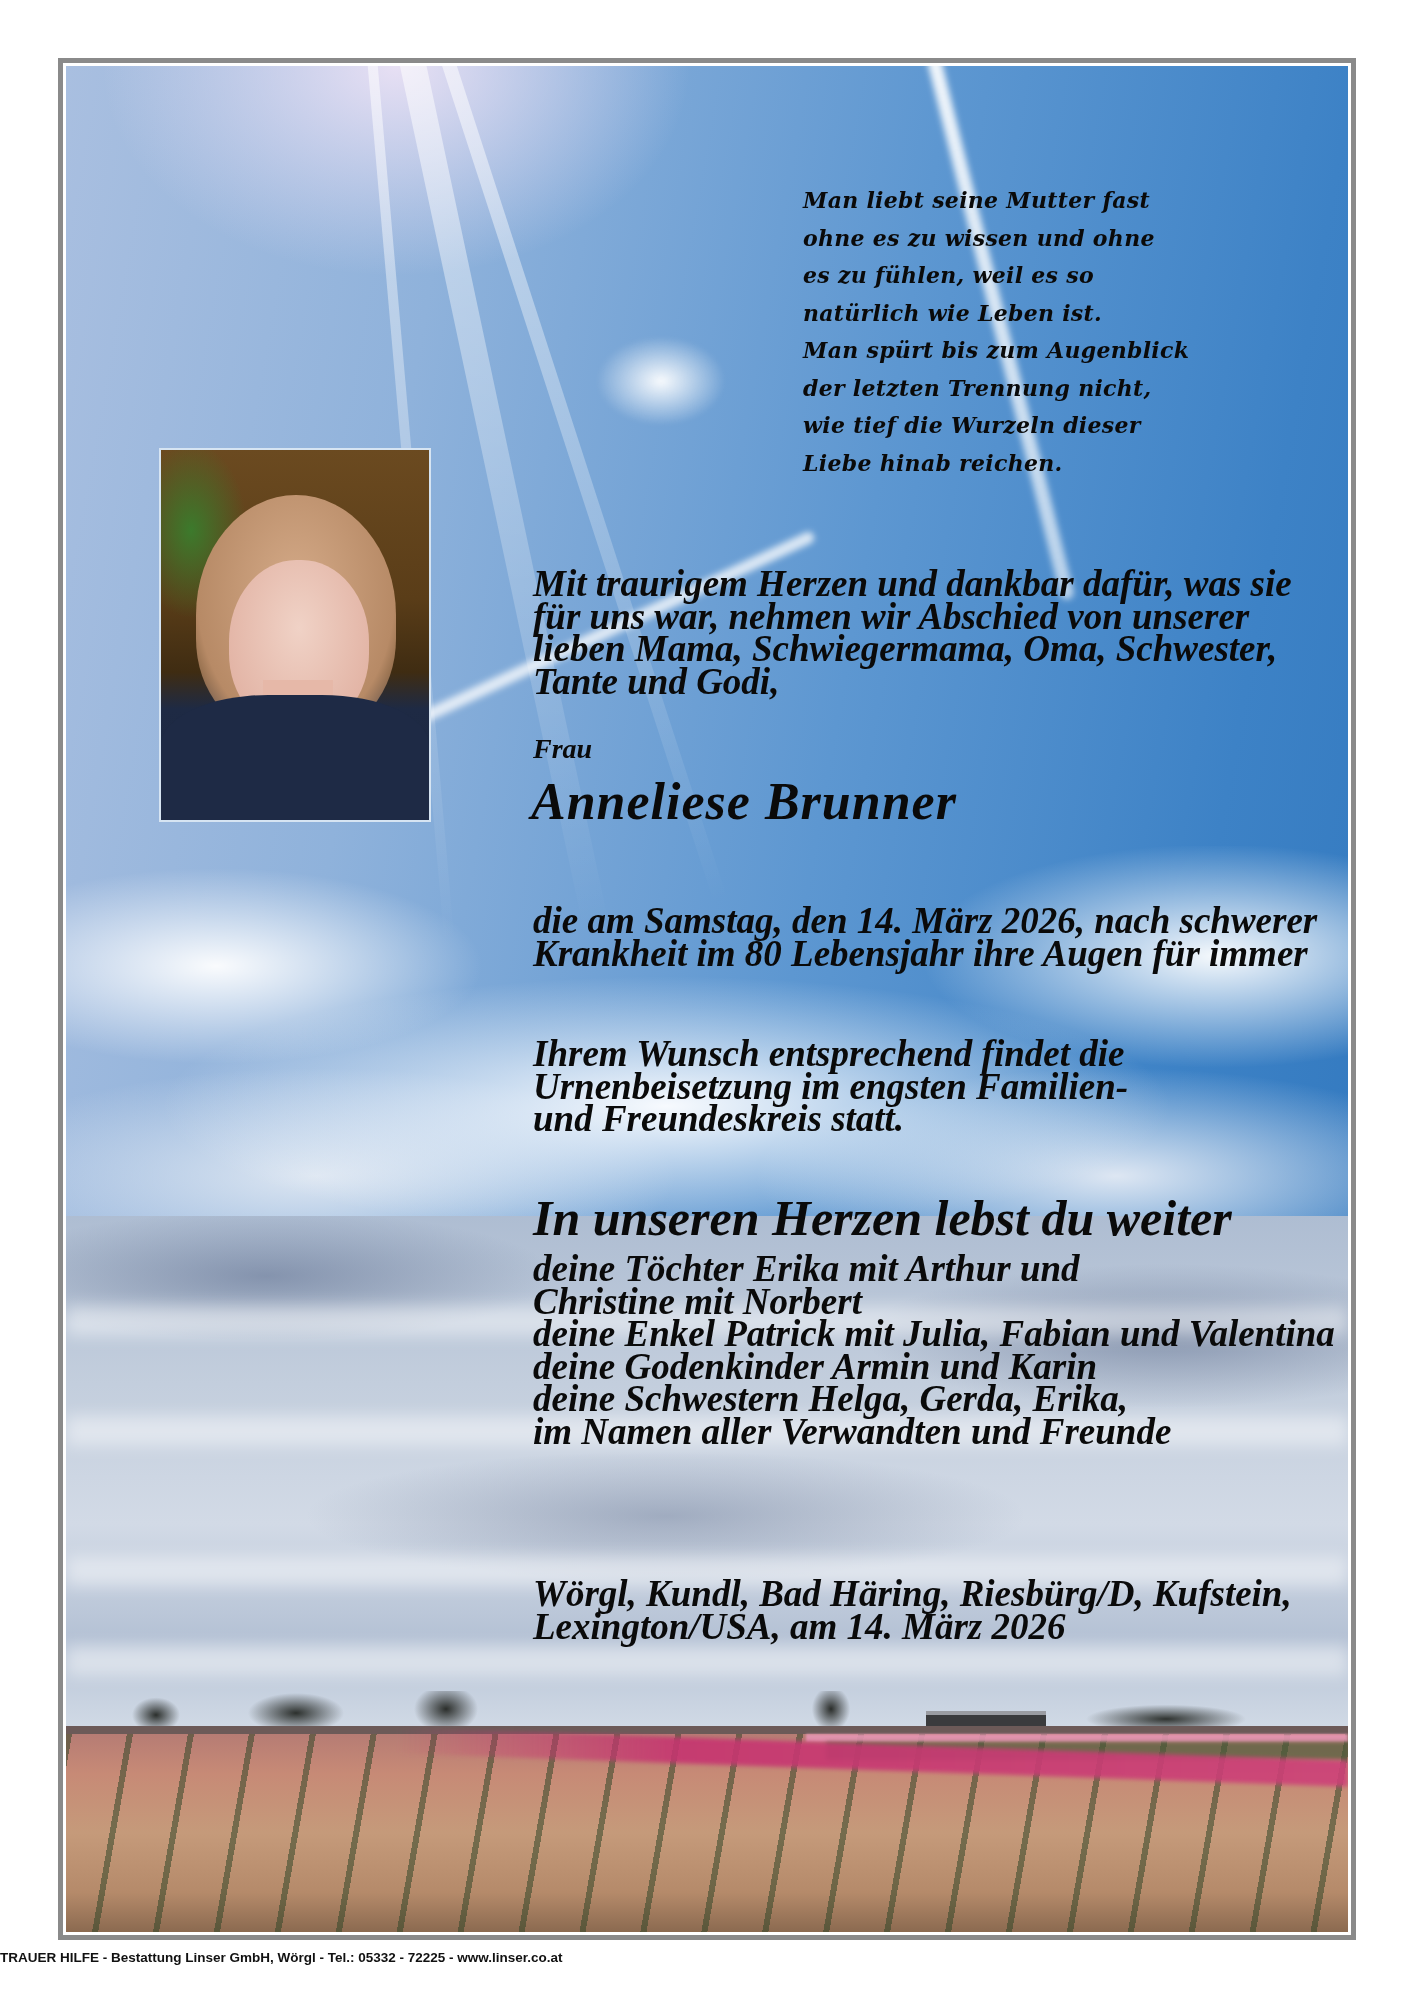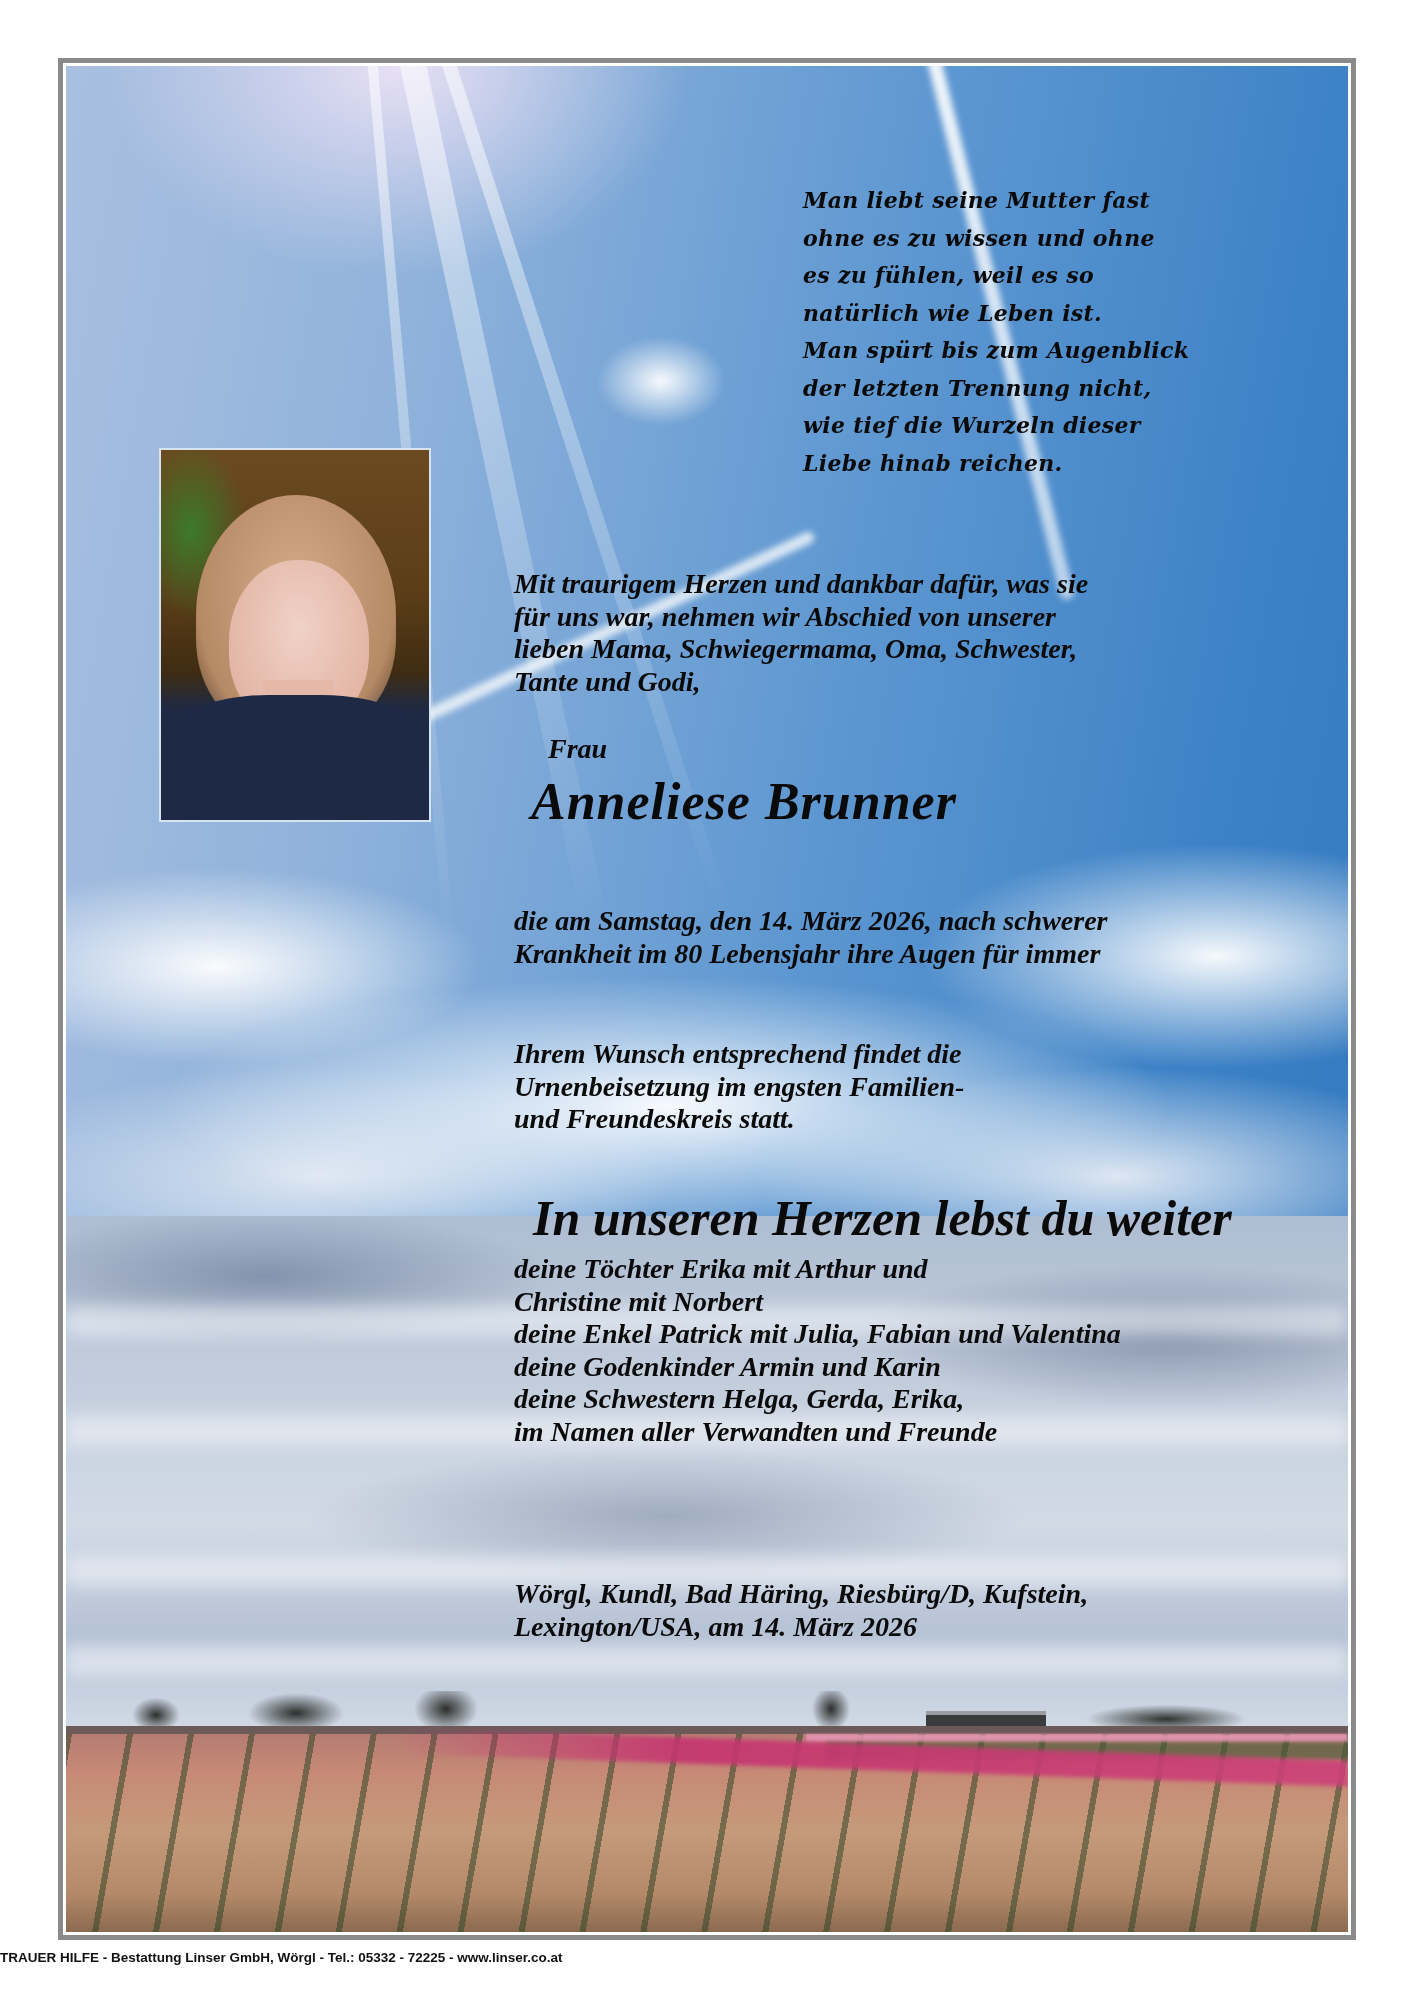--- a/index.html
+++ b/index.html
@@ -95,24 +95,24 @@
   .photo .face { position: absolute; left: 68px; top: 110px; width: 140px; height: 170px; border-radius: 48% 48% 45% 45%; background: radial-gradient(ellipse at 50% 40%, #f0d2c6, #e2b3a4 80%); }
   .photo .shirt { position: absolute; left: 0; right: 0; bottom: 0; height: 125px; border-radius: 40% 40% 0 0; background: #1e2a45; }
   .photo .neck { position: absolute; left: 102px; bottom: 70px; width: 70px; height: 70px; background: #e6b8a8; border-radius: 0 0 50% 50%; }
 
   
   .ink { color: #0a0a0a; position: absolute; font-style: italic; font-weight: bold; }
   .poem {
     left: 803px; top: 182px; font-family: "DejaVu Serif", serif; font-size: 22px; line-height: 37.5px; letter-spacing: 0.3px;
   }
   .poem div { white-space: nowrap; }
-  .body-block { left: 514px; font-family: "Liberation Serif", serif; font-size: 28px; line-height: 32.5px; }
+  .body-block { left: 533px; font-family: "Liberation Serif", serif; font-size: 37px; line-height: 32.5px; }
   .body-block div { white-space: nowrap; }
   .intro { top: 568px; }
-  .title-label { left: 533px; top: 733px; font-family: "Liberation Serif", serif; font-size: 28px; margin-left: 15px; }
+  .title-label { left: 533px; top: 733px; font-family: "Liberation Serif", serif; font-size: 28px; }
   .name { left: 531px; top: 762px; font-family: "Liberation Serif", serif; font-size: 52px; letter-spacing: 1px; line-height: 80px; white-space: nowrap; text-align: center; }
   .death { top: 905px; }
   .burial { top: 1038px; }
   .motto { left: 533px; top: 1196px; font-size: 50px; font-family: "Liberation Serif", serif; white-space: nowrap; line-height: 44px; }
   .mourners { top: 1253px; line-height: 32.5px; }
   .places { top: 1578px; }
 
   .footer {
     position: absolute; left: 0; right: 0; top: 1950px; text-align: left;
     font-family: "Liberation Sans", sans-serif; font-weight: bold; font-size: 13.5px; color: #111;

